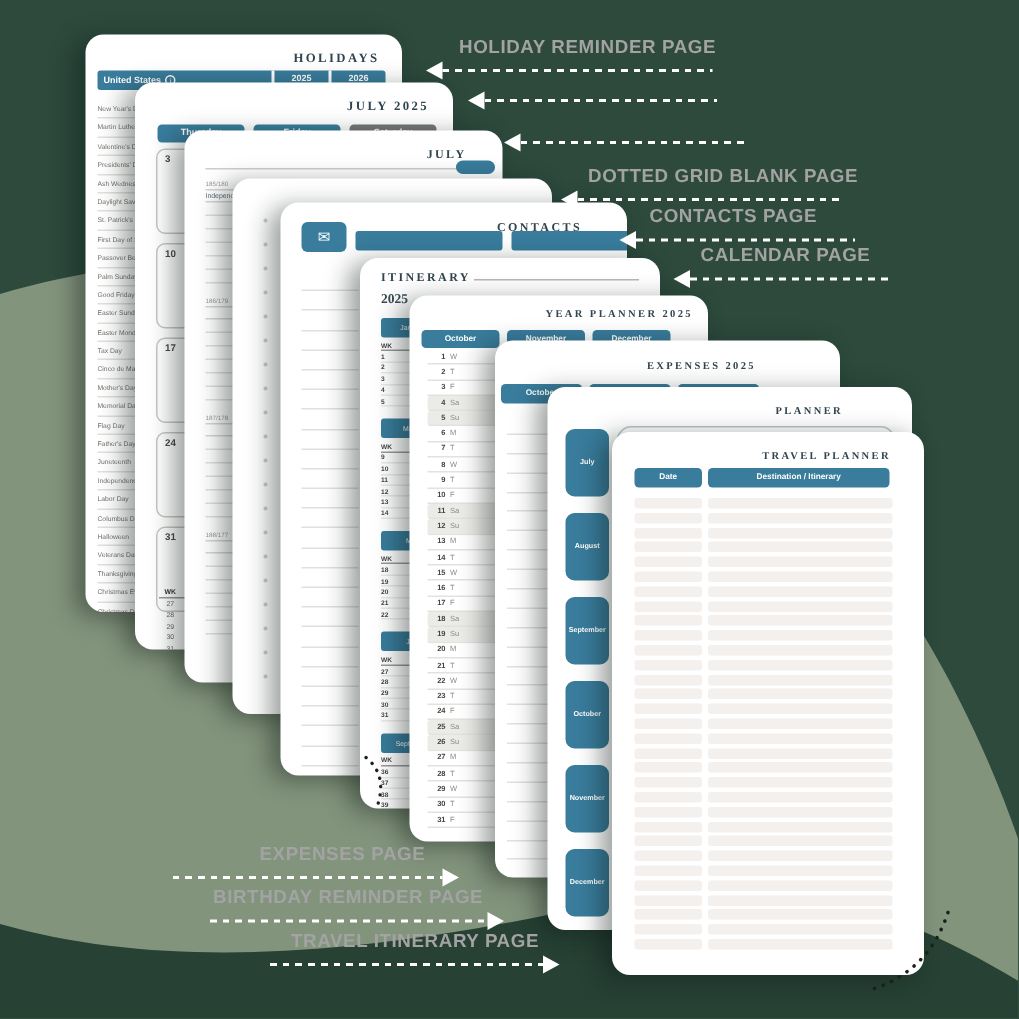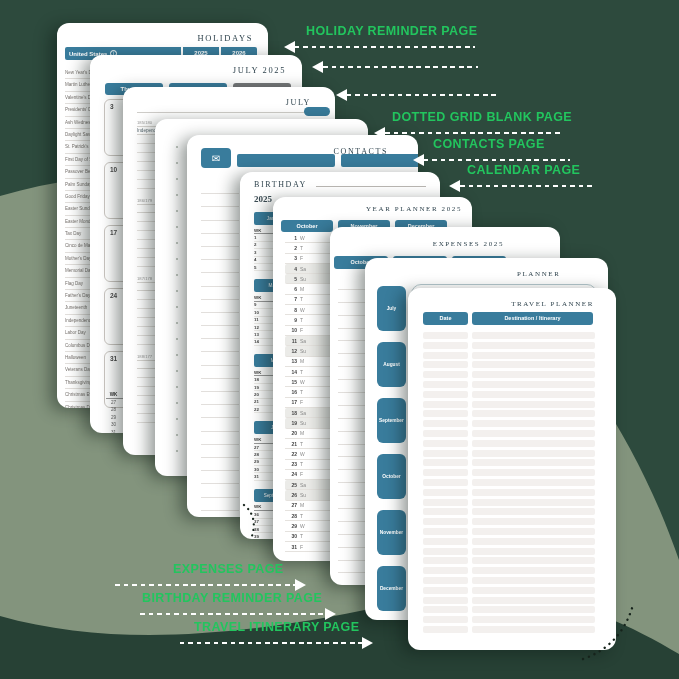--- a/index.html
+++ b/index.html
@@ -3,21 +3,21 @@
 <meta charset="utf-8">
 <style>
   *{margin:0;padding:0;box-sizing:border-box}
   html,body{background:#2d4a3d}
   body{width:679px;height:679px;font-family:"Liberation Sans",sans-serif}
   #stage{position:relative;width:679px;height:679px;overflow:hidden;background:#2d4a3d}
   #bg,#arcs{position:absolute;left:0;top:0;pointer-events:none}
   #arcs{z-index:60}
   .page{position:absolute;background:#fff;border-radius:12px;box-shadow:-7px 3px 16px rgba(10,22,16,.42);overflow:hidden}
   .abs{position:absolute}
-  .ptitle{position:absolute;font-family:"Liberation Serif",serif;color:#31454f;letter-spacing:1.6px;font-weight:400;white-space:nowrap}
+  .ptitle{position:absolute;font-family:"Liberation Serif",serif;color:#31454f;letter-spacing:1.6px;font-weight:700;white-space:nowrap}
   .teal{background:#397c9c}
   .grey{background:#76787a}
   
   .hbar{position:absolute;display:flex;align-items:center;color:#fff;border-radius:2px}
   .hname{font-size:6px;font-weight:bold;padding-left:4px;white-space:nowrap}
   .hinfo{width:7px;height:7px;border:1px solid #fff;border-radius:50%;font-size:4.5px;line-height:6px;text-align:center;margin-left:3px;flex:0 0 auto}
   .hspace{flex:1}
   .hyear{width:38px;text-align:center;border-left:2px solid #fff;font-size:6px;font-weight:bold;line-height:13px;height:13px}
   .hrow{height:12.4px;border-bottom:1px solid #e2dfdc;font-size:4.5px;color:#77726e;white-space:nowrap;overflow:hidden;line-height:12px}
   
@@ -61,21 +61,21 @@
   .erow{height:12.9px;border-bottom:1px solid #e2dfdc}
   
   .bpanel{position:absolute;border:1px solid #b5c8cd;border-radius:10px}
   .btab{width:29px;height:45px;border-radius:6px;margin-bottom:11px;color:#fff;font-size:4.8px;font-weight:bold;display:flex;align-items:center;justify-content:center;text-align:center}
   
   .tbar{position:absolute;height:13px;border-radius:3px;color:#fff;font-size:5.5px;font-weight:bold;text-align:center;line-height:13px}
   .trow{display:flex;gap:4px;height:9.8px}
   .ts1{width:45px;height:7px;background:#f3f0ee;border-radius:2px}
   .ts2{flex:1;height:7px;background:#f3f0ee;border-radius:2px}
   
-  .co{position:absolute;color:#22c55e;z-index:50}
+  .co{position:absolute;color:#a3a3a3;z-index:50}
   .co-text{font-size:12.5px;font-weight:bold;letter-spacing:.4px;white-space:nowrap}
   .co-row{display:flex;align-items:center;margin-top:3px}
   .tri-l{width:0;height:0;border-top:6px solid transparent;border-bottom:6px solid transparent;border-right:11px solid #fff}
   .tri-r{width:0;height:0;border-top:6px solid transparent;border-bottom:6px solid transparent;border-left:11px solid #fff}
   .dash{height:2.2px;background:repeating-linear-gradient(90deg,#fff 0,#fff 4.5px,transparent 4.5px,transparent 8.5px)}
 </style>
 </head>
 <body>
 
 <div id="stage">
@@ -262,21 +262,21 @@
         <div class="crow"></div>
         <div class="crow"></div>
         <div class="crow"></div>
         <div class="crow"></div>
         <div class="crow"></div>
         <div class="crow"></div>
       </div>
   </div>
 
   <div class="page" id="p6" style="left:240px;top:172px;width:200px;height:367px">
-    <div class="ptitle" style="top:8px;left:14px;font-size:8px">BIRTHDAY</div>
+    <div class="ptitle" style="top:8px;left:14px;font-size:8px">ITINERARY</div>
     <div class="trule" style="left:76px;right:14px;top:14px"></div>
     <div class="cyear" style="left:14px;top:22px;font-size:9px">2025</div>
     <div class="trule" style="left:52px;right:14px;top:28px"></div>
     <div class="abs" id="cal-months" style="left:14px;top:40px;width:42px">
         <div class="cmonth">
           <div class="cmhead">January</div>
           <div class="cmrow cmcols">
             <div class="cwk">WK</div>
             <div class="csu">Su</div>
           </div>

